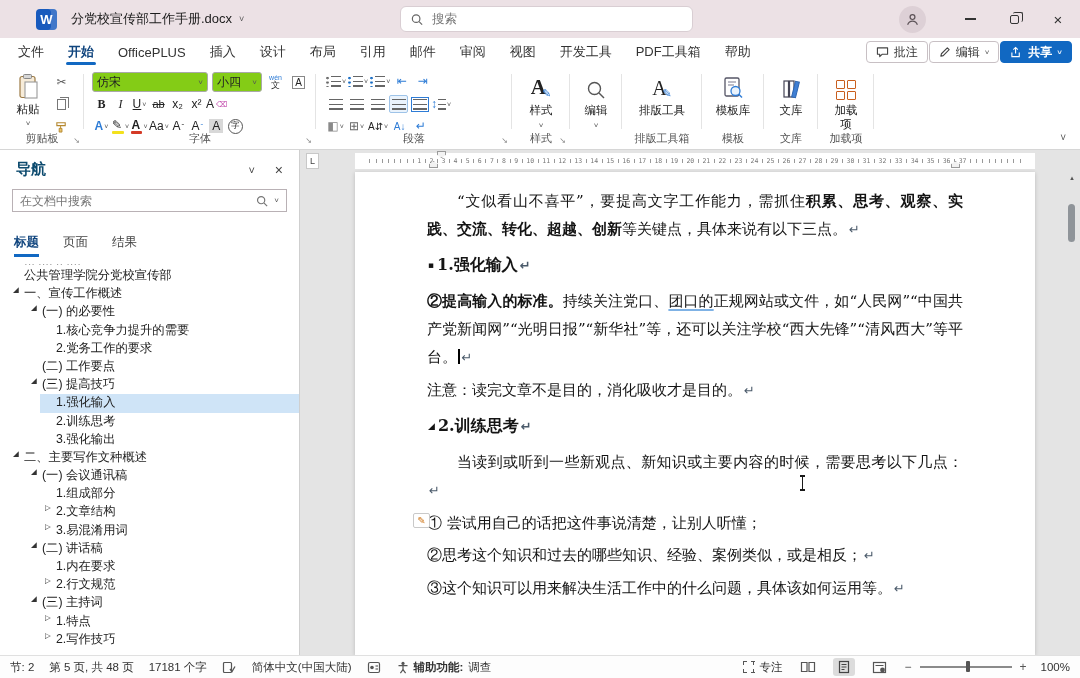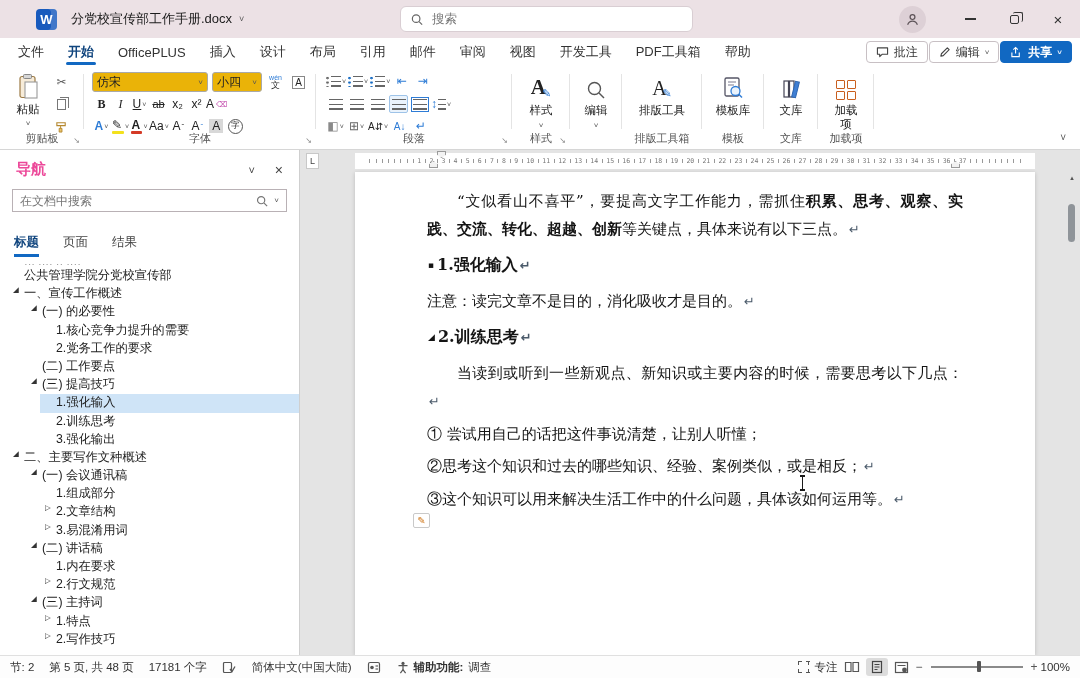--- a/index.html
+++ b/index.html
@@ -38,21 +38,21 @@
   .chev{font-size:8px;color:#555}
   .mi{min-width:19px;height:18px;display:inline-flex;align-items:center;justify-content:center;font-size:12px;color:#222;gap:1px}
   .mi .chev{font-size:7px}
   
   .g-clip{width:84px}
   .paste{position:absolute;left:8px;top:7px;width:40px;display:flex;flex-direction:column;align-items:center;gap:2px;font-size:11.5px;color:#222}
   .clip-col{position:absolute;left:52px;top:7px;display:flex;flex-direction:column;gap:4px}
   
   .g-font{width:232px}
   .f-row1{position:absolute;left:8px;top:6px;display:flex;gap:4px;align-items:center}
-  .combo{height:20px;border:1px solid #a9a9a9;border-radius:3px;display:flex;align-items:center;justify-content:space-between;padding:0 4px;font-size:12px;background:#eab308}
+  .combo{height:20px;border:1px solid #a9a9a9;border-radius:3px;display:flex;align-items:center;justify-content:space-between;padding:0 4px;font-size:12px;background:#84cc16}
   .combo.name{width:116px}
   .combo.size{width:50px}
   .f-row2{position:absolute;left:8px;top:29px;display:flex;align-items:center}
   .f-row3{position:absolute;left:8px;top:51px;display:flex;align-items:center}
   .bold{font-weight:bold;font-family:"Liberation Serif",serif}
   .ital{font-style:italic;font-family:"Liberation Serif",serif}
   .und{text-decoration:underline}
   .strike{text-decoration:line-through;font-size:11px}
   .ubar{display:inline-block;line-height:1}
   .ubar i{display:block;height:3px;margin-top:0;border-radius:1px;font-style:normal}
@@ -75,21 +75,21 @@
   .bigbtn .bicon{height:26px;display:flex;align-items:flex-end;justify-content:center}
   .g-styles{width:58px}.g-edit{width:52px}.g-layout{width:80px}.g-tmpl{width:62px}.g-lib{width:54px}.g-add{width:56px}
   .styleA{font-family:"Liberation Serif",serif;font-size:21px;font-weight:bold}
   .penmark{color:#2e7cd6;font-size:11px;margin-left:-4px}
   .addgrid{display:grid;grid-template-columns:9px 9px;grid-template-rows:9px 9px;gap:2px}
   .addgrid span{border:1.6px solid #c95f1e;border-radius:1px}
   .ribbon-collapse{position:absolute;right:14px;bottom:6px;font-size:10px;color:#555}
   
   .navpane{position:absolute;left:0;top:150px;width:300px;height:505px;background:#fff;border-right:1px solid #cfcfcf}
   .nav-head{display:flex;align-items:center;padding:10px 16px 6px 16px}
-  .nav-title{font-size:15px;font-weight:bold;color:#ec4899;flex:1}
+  .nav-title{font-size:15px;font-weight:bold;color:#0c4a6e;flex:1}
   .nav-head .hic{color:#444;font-size:11px;margin-left:20px}
   .nav-search{margin:4px 12px 0;height:23px;border:1px solid #b9b1b5;display:flex;align-items:center;padding:0 7px;gap:6px}
   .nav-search input{border:none;outline:none;flex:1;font-size:12px;color:#666;font-family:inherit}
   .nav-tabs{display:flex;gap:24px;margin:22px 0 0 14px;font-size:12.5px;color:#444}
   .ntab{position:relative;padding-bottom:6px}
   .ntab.active{color:#10457e;font-weight:bold}
   .ntab.active::after{content:"";position:absolute;left:0;right:0;bottom:0;height:3px;background:#1168c2}
   .clipped-row{height:7px;overflow:hidden;margin:1px 0 2px 24px;color:#9a9a9a;font-size:11px}
   .ntree{font-size:12.3px;color:#222}
   .nrow{height:18.2px;display:flex;align-items:flex-start}
@@ -121,21 +121,21 @@
   .ibeam::before,.ibeam::after{content:"";position:absolute;left:2px;right:2px;height:1.6px;background:#1a1a1a}
   .ibeam::before{top:0}.ibeam::after{bottom:0}
   .ibeam i{position:absolute;left:50%;top:0;bottom:0;width:1.6px;margin-left:-0.8px;background:#1a1a1a}
   .vscroll{position:absolute;right:2px;top:22px;bottom:3px;width:12px}
   .vs-up{position:absolute;top:2px;left:0;right:0;text-align:center;font-size:7px;color:#555}
   .vs-thumb{position:absolute;top:32px;left:2px;width:7px;height:38px;background:#8f9499;border-radius:4px}
   
   .statusbar{position:absolute;left:0;bottom:0;width:1080px;height:23px;background:#fdfdfd;border-top:1px solid #e0e0e0;display:flex;align-items:center;padding:0 10px;font-size:11.5px;color:#333;gap:15px}
   .sseg{white-space:nowrap;display:flex;align-items:center;gap:5px}
   .sico{display:inline-flex;align-items:center;justify-content:center;width:15px;height:14px}
-  .sb-right{margin-left:auto;display:flex;align-items:center;gap:3px}
+  .sb-right{margin-left:auto;display:flex;align-items:center;gap:14px}
   .viewbtn{width:22px;height:18px;display:flex;align-items:center;justify-content:center;border-radius:3px}
   .viewbtn.active{background:#dcdcdc}
   .zoomwrap{display:flex;align-items:center;gap:8px}
   .ztrack{width:92px;height:1.4px;background:#8a8a8a;position:relative}
   .zthumb{position:absolute;left:50%;top:-5px;width:4px;height:11px;background:#555;border-radius:1px}
   .zsign{font-size:12px;color:#555}
   .focus-ic{width:12px;height:12px;position:relative}
   .focus-ic::before{content:"";position:absolute;inset:0;background:
     linear-gradient(#555,#555) left top/4px 1.4px no-repeat,linear-gradient(#555,#555) left top/1.4px 4px no-repeat,
     linear-gradient(#555,#555) right top/4px 1.4px no-repeat,linear-gradient(#555,#555) right top/1.4px 4px no-repeat,
@@ -672,20 +672,21 @@
       <span class="rt"></span>
     </div>
   <span class="ind-mark im-first"></span>
   <span class="ind-mark im-hang"></span>
   <span class="ind-mark im-right"></span>
 
   <div class="page">
     <div class="doccontent" id="doccontent">
         <div class="para ind"><span>“文似看山不喜平”，要提高文字工作能力，需抓住</span><span class="b">积累、思考、观察、实践、交流、转化、超越、创新</span><span>等关键点，具体来说有以下三点。</span><span class="pmark">↵</span></div>
         <div class="para heading"><span class="hmark">▪</span><span class="b">1.强化输入</span><span class="pmark">↵</span></div>
+        <div class="para"><span class="b">②提高输入的标准。</span><span>持续关注党口、</span><span class="gram">团口的</span><span>正规网站或文件，如“人民网”“中国共产党新闻网”“光明日报”“新华社”等，还可以关注学校“西大先锋”“清风西大”等平台。</span><span class="caret"></span><span class="pmark">↵</span></div>
         <div class="para"><span>注意：读完文章不是目的，消化吸收才是目的。</span><span class="pmark">↵</span></div>
         <div class="para heading"><span class="hmark">◢</span><span class="b">2.训练思考</span><span class="pmark">↵</span></div>
         <div class="para ind"><span>当读到或听到一些新观点、新知识或主要内容的时候，需要思考以下几点：</span><span class="pmark">↵</span></div>
         <div class="para"><span>① 尝试用自己的话把这件事说清楚，让别人听懂；</span></div>
         <div class="para"><span>②思考这个知识和过去的哪些知识、经验、案例类似，或是相反；</span><span class="pmark">↵</span></div>
         <div class="para"><span>③这个知识可以用来解决生活工作中的什么问题，具体该如何运用等。</span><span class="pmark">↵</span></div>
       </div>
     <div class="rev-icon">
         <span>✎</span>
       </div>

